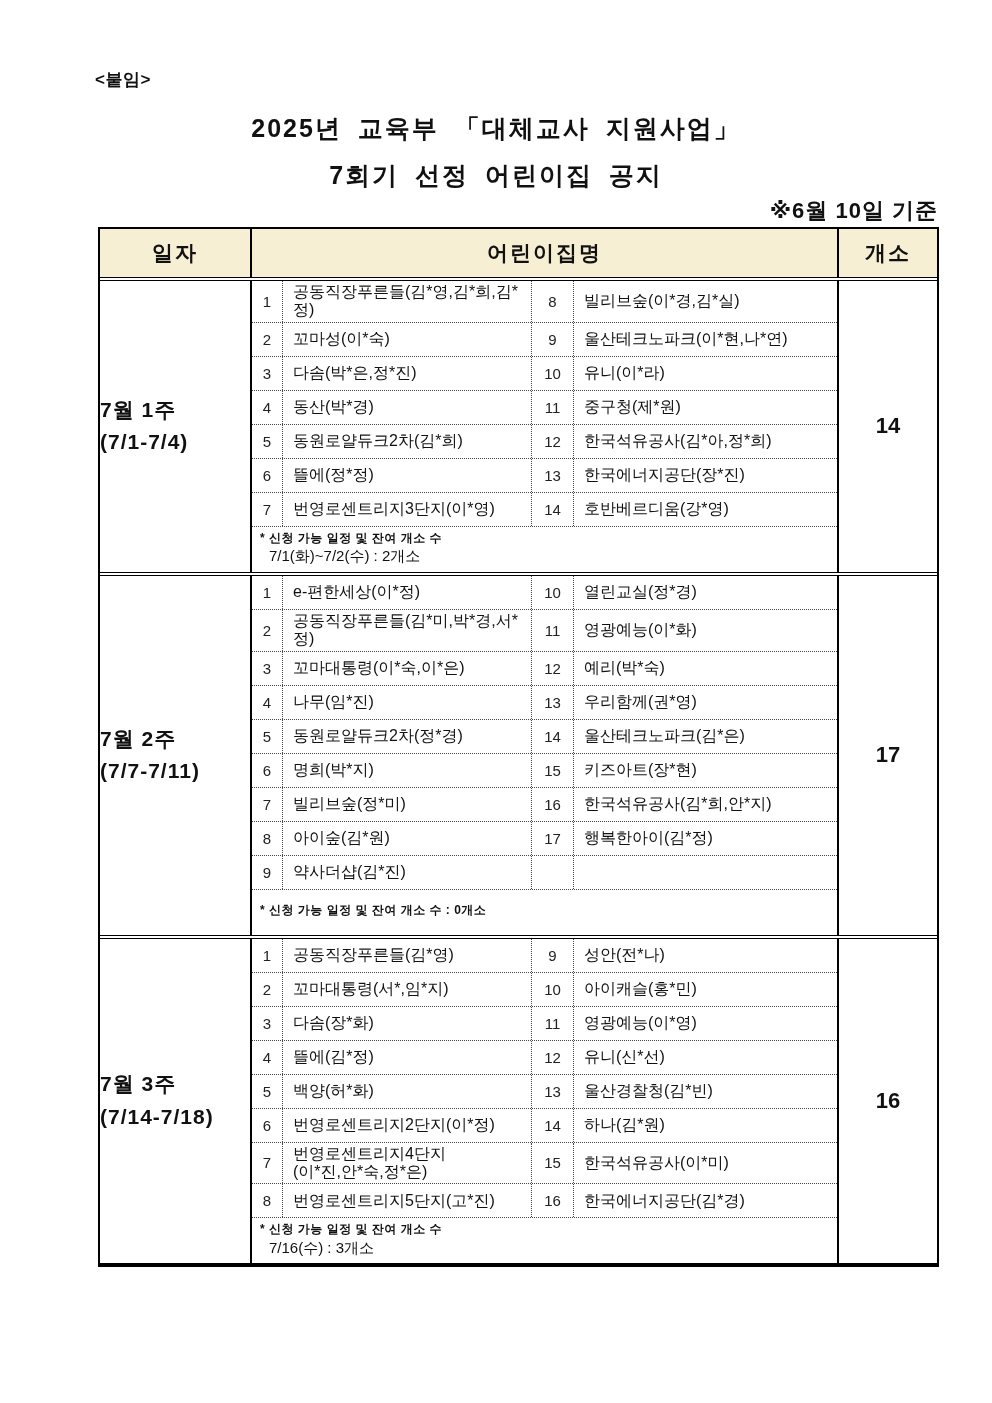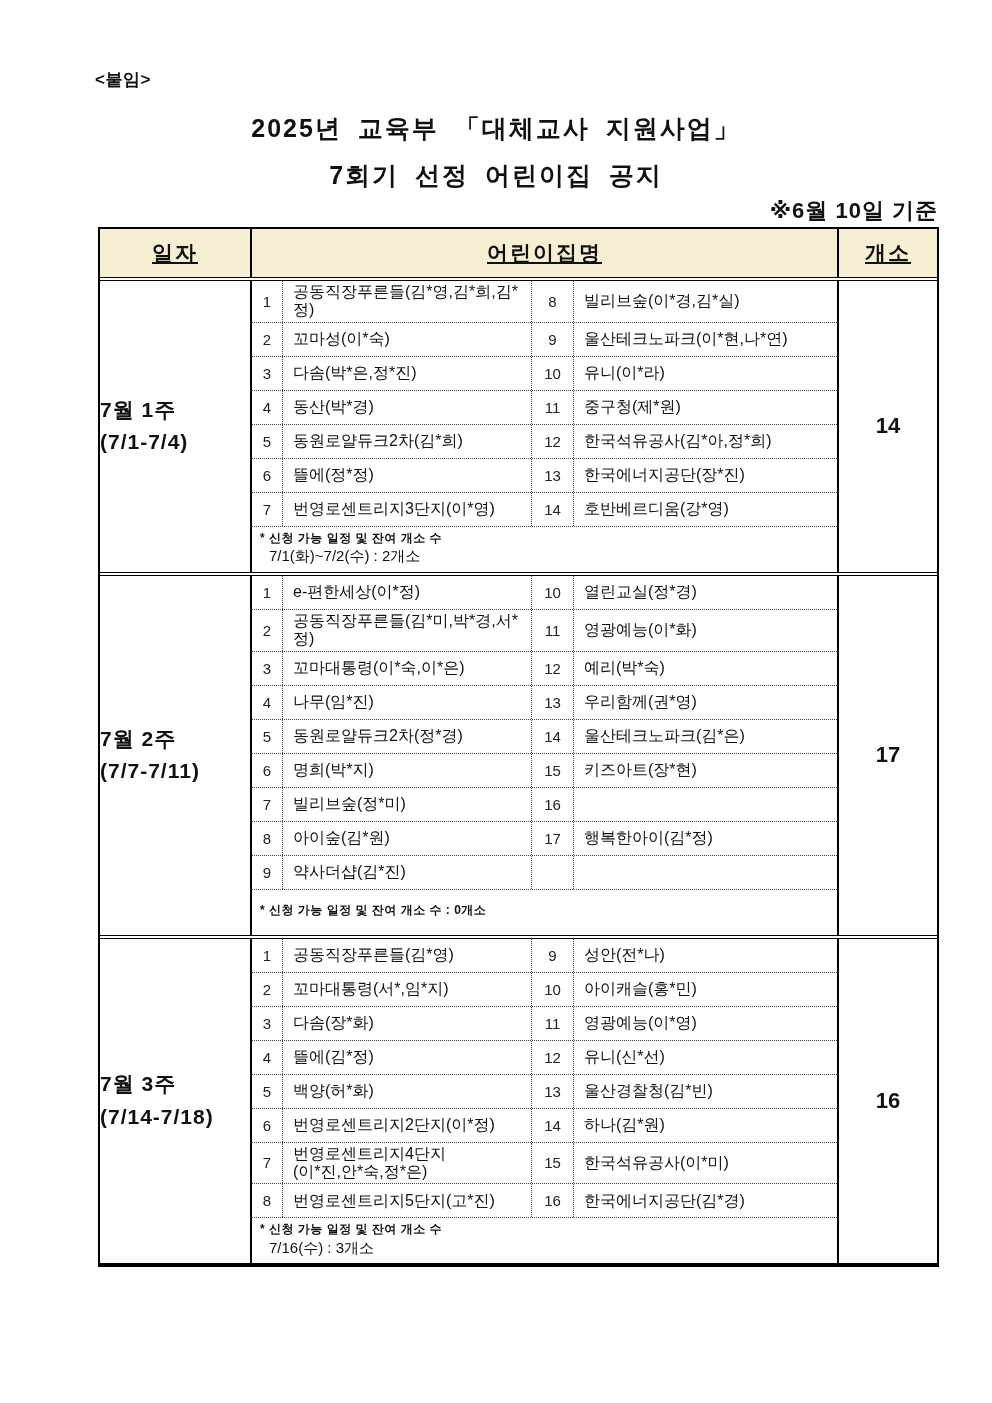--- a/index.html
+++ b/index.html
@@ -26,21 +26,21 @@
     position:absolute; left:98px; top:196px; width:840px;
     text-align:right; font-size:22px; font-weight:bold; letter-spacing:1px;
   }
 
   .doc-table {
     position:absolute; left:98px; top:227px; width:841px;
     border:2px solid #000; border-bottom:4px solid #000;
     background:#fff;
   }
 
-  .thead { display:flex; height:52px; border-bottom:4px double #000;text-decoration:underline; }
+  .thead { display:flex; height:52px; border-bottom:4px double #000; }
   .th {
     background:#F7EFD4;
     display:flex; align-items:center; justify-content:center;
     font-size:21px; font-weight:bold; letter-spacing:2px;
   }
 
   .col-date  { width:152px; border-right:2px solid #000; flex:none; }
   .col-names { flex:1 1 auto; min-width:0; border-right:2px solid #000; }
   .col-count { width:98px; flex:none; }
 
@@ -204,20 +204,21 @@
             <div class="nrow">
               <div class="cell-num">6</div>
               <div class="cell-name left">명희(박*지)</div>
               <div class="cell-num right">15</div>
               <div class="cell-name right">키즈아트(장*현)</div>
             </div>
             <div class="nrow">
               <div class="cell-num">7</div>
               <div class="cell-name left">빌리브숲(정*미)</div>
               <div class="cell-num right">16</div>
+              <div class="cell-name right">한국석유공사(김*희,안*지)</div>
             </div>
             <div class="nrow">
               <div class="cell-num">8</div>
               <div class="cell-name left">아이숲(김*원)</div>
               <div class="cell-num right">17</div>
               <div class="cell-name right">행복한아이(김*정)</div>
             </div>
             <div class="nrow">
               <div class="cell-num">9</div>
               <div class="cell-name left">약사더샵(김*진)</div>

